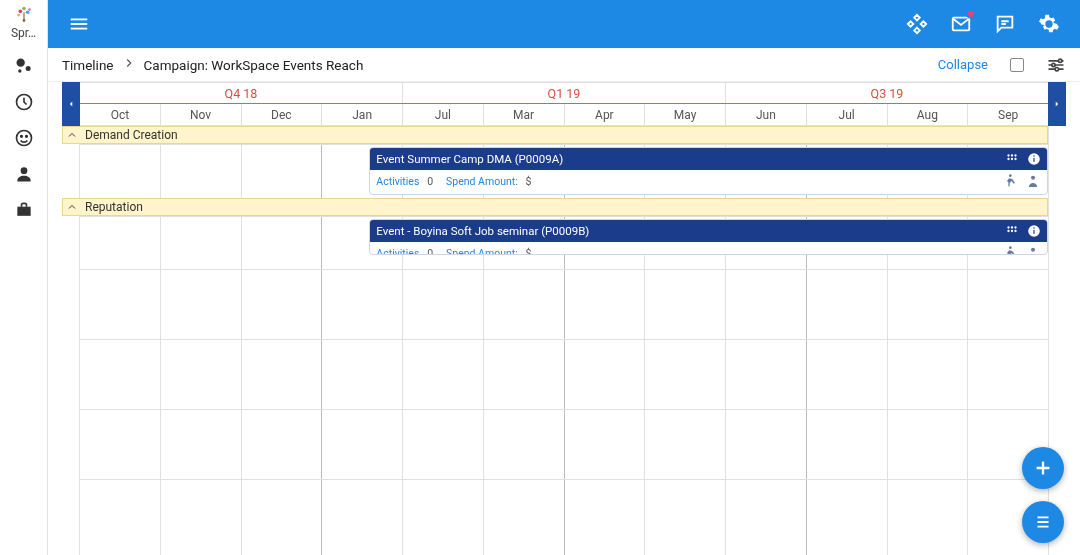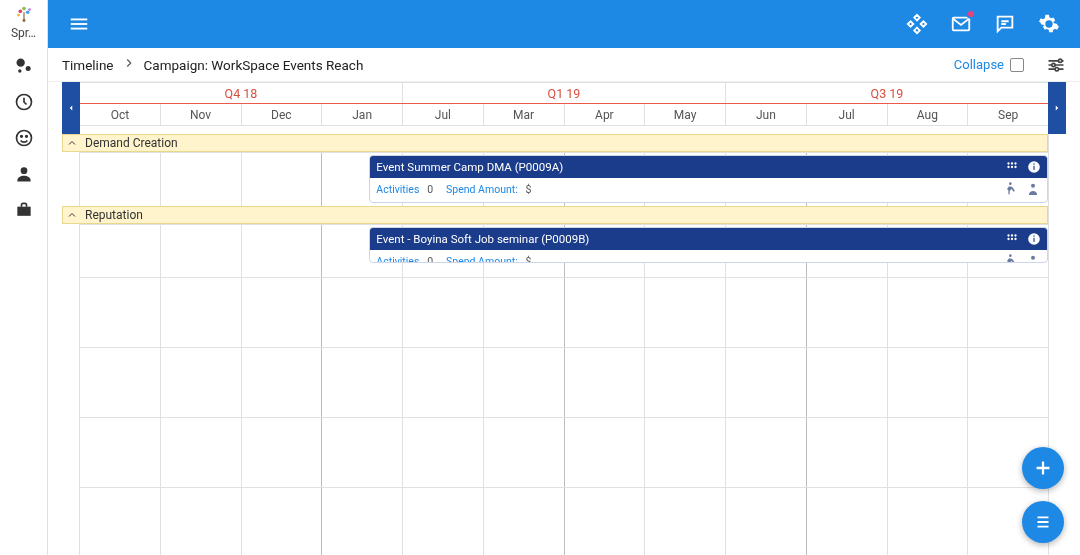--- a/index.html
+++ b/index.html
@@ -35,29 +35,29 @@
 
   .content { position:absolute; left:48px; right:0; top:48px; bottom:0; }
 
   .crumb {
     height:34px; display:flex; align-items:center; justify-content:space-between;
     padding:0 14px; font-size:13.5px; color:#222; border-bottom:1px solid #eee;
   }
   .crumb-left { display:flex; align-items:center; gap:8px; }
   .crumb-sep svg { width:14px; height:14px; }
   .crumb-right { display:flex; align-items:center; gap:14px; }
-  .collapse-btn { display:flex; align-items:center; gap:6px; color:#1e88e5; font-size:13px; cursor:pointer; padding:4px 8px; border-radius:4px; }
+  .collapse-btn { display:flex; align-items:center; gap:22px; color:#1e88e5; font-size:13px; cursor:pointer; padding:4px 8px; border-radius:4px; }
   .collapse-check { width:14px; height:14px; border:1.5px solid #888; border-radius:2px; }
   .tune-ico { width:20px; height:20px; cursor:pointer; color:#444; }
 
   .timeline {
     position:absolute; top:34px; left:14px; right:14px; bottom:0;
     display:flex; flex-direction:column;
   }
-  .tl-header { display:flex; height:52px; position:relative; }
+  .tl-header { display:flex; height:44px; position:relative; }
   .tl-arrow { width:18px; background:#1e4fa3; color:#fff; display:flex; align-items:center; justify-content:center; cursor:pointer; font-size:14px; }
   .tl-cols { flex:1; display:flex; flex-direction:column; }
   .q-row { display:flex; height:22px; border-bottom:1px solid #ea5a4b; }
   .q-cell { flex:1; text-align:center; font-size:12.5px; color:#d85040; border-right:1px solid #e0e0e0; border-top:1px solid #e0e0e0; display:flex; align-items:center; justify-content:center; }
   .q-cell:last-child { border-right:none; }
   .m-row { display:flex; height:22px; border-bottom:1px solid #e0e0e0; }
   .m-cell { flex:1; text-align:center; font-size:12px; color:#555; border-right:1px solid #e0e0e0; display:flex; align-items:center; justify-content:center; }
   .m-cell:last-child { border-right:none; }
 
   .tl-body { flex:1; display:flex; overflow:hidden; }

